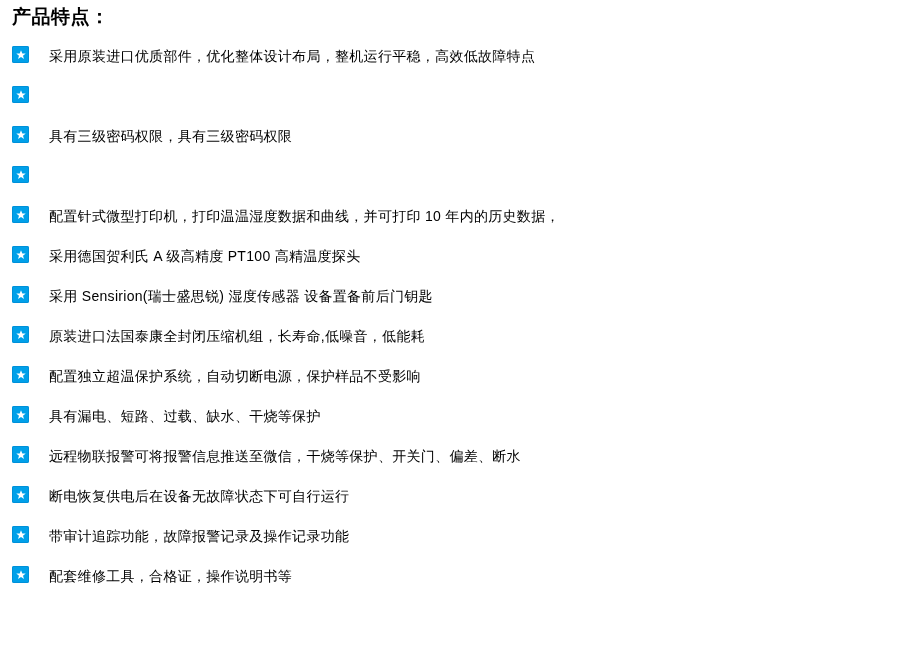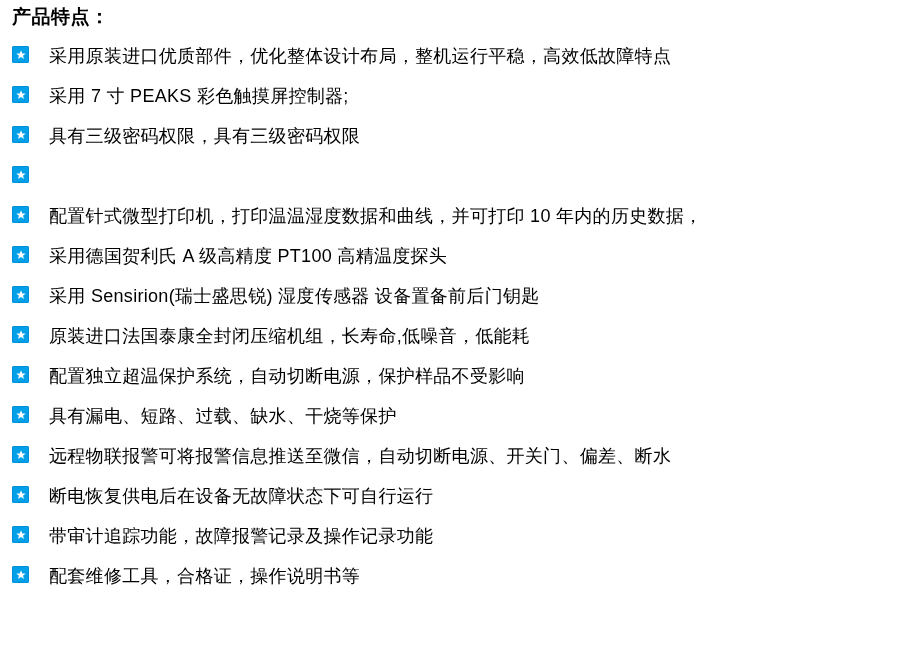--- a/index.html
+++ b/index.html
@@ -52,21 +52,21 @@
     position: relative;
     box-shadow: inset 0 0 0 1px #0090d8;
   }
   .bullet-icon svg {
     position: absolute;
     left: 50%;
     top: 50%;
     transform: translate(-50%, -50%);
   }
   .feature-text {
-    font-size: 18px;
+    font-size: 14px;
     line-height: 40px;
     letter-spacing: 0.3px;
     color: #000;
     white-space: nowrap;
   }
 </style>
 </head>
 <body>
 
 <div class="page">
@@ -81,21 +81,20 @@
       </span>
       <span class="feature-text">采用原装进口优质部件，优化整体设计布局，整机运行平稳，高效低故障特点</span>
     </li>
 
     <li class="feature-item">
       <span class="bullet-icon">
         <svg width="11" height="11" viewBox="0 0 11 11">
             <polygon points="5.5,0.8 6.8,4.1 10.2,4.1 7.5,6.2 8.5,9.5 5.5,7.5 2.5,9.5 3.5,6.2 0.8,4.1 4.2,4.1" fill="#ffffff"></polygon>
           </svg>
       </span>
-      <span class="feature-text">采用 7 寸 PEAKS 彩色触摸屏控制器;</span>
     </li>
 
     <li class="feature-item">
       <span class="bullet-icon">
         <svg width="11" height="11" viewBox="0 0 11 11">
             <polygon points="5.5,0.8 6.8,4.1 10.2,4.1 7.5,6.2 8.5,9.5 5.5,7.5 2.5,9.5 3.5,6.2 0.8,4.1 4.2,4.1" fill="#ffffff"></polygon>
           </svg>
       </span>
       <span class="feature-text">具有三级密码权限，具有三级密码权限</span>
     </li>
@@ -162,21 +161,21 @@
       </span>
       <span class="feature-text">具有漏电、短路、过载、缺水、干烧等保护</span>
     </li>
 
     <li class="feature-item">
       <span class="bullet-icon">
         <svg width="11" height="11" viewBox="0 0 11 11">
             <polygon points="5.5,0.8 6.8,4.1 10.2,4.1 7.5,6.2 8.5,9.5 5.5,7.5 2.5,9.5 3.5,6.2 0.8,4.1 4.2,4.1" fill="#ffffff"></polygon>
           </svg>
       </span>
-      <span class="feature-text">远程物联报警可将报警信息推送至微信，自动切断电源、开关门、偏差、断水</span>
+      <span class="feature-text">远程物联报警可将报警信息推送至微信，干烧等保护、开关门、偏差、断水</span>
     </li>
 
     <li class="feature-item">
       <span class="bullet-icon">
         <svg width="11" height="11" viewBox="0 0 11 11">
             <polygon points="5.5,0.8 6.8,4.1 10.2,4.1 7.5,6.2 8.5,9.5 5.5,7.5 2.5,9.5 3.5,6.2 0.8,4.1 4.2,4.1" fill="#ffffff"></polygon>
           </svg>
       </span>
       <span class="feature-text">断电恢复供电后在设备无故障状态下可自行运行</span>
     </li>

